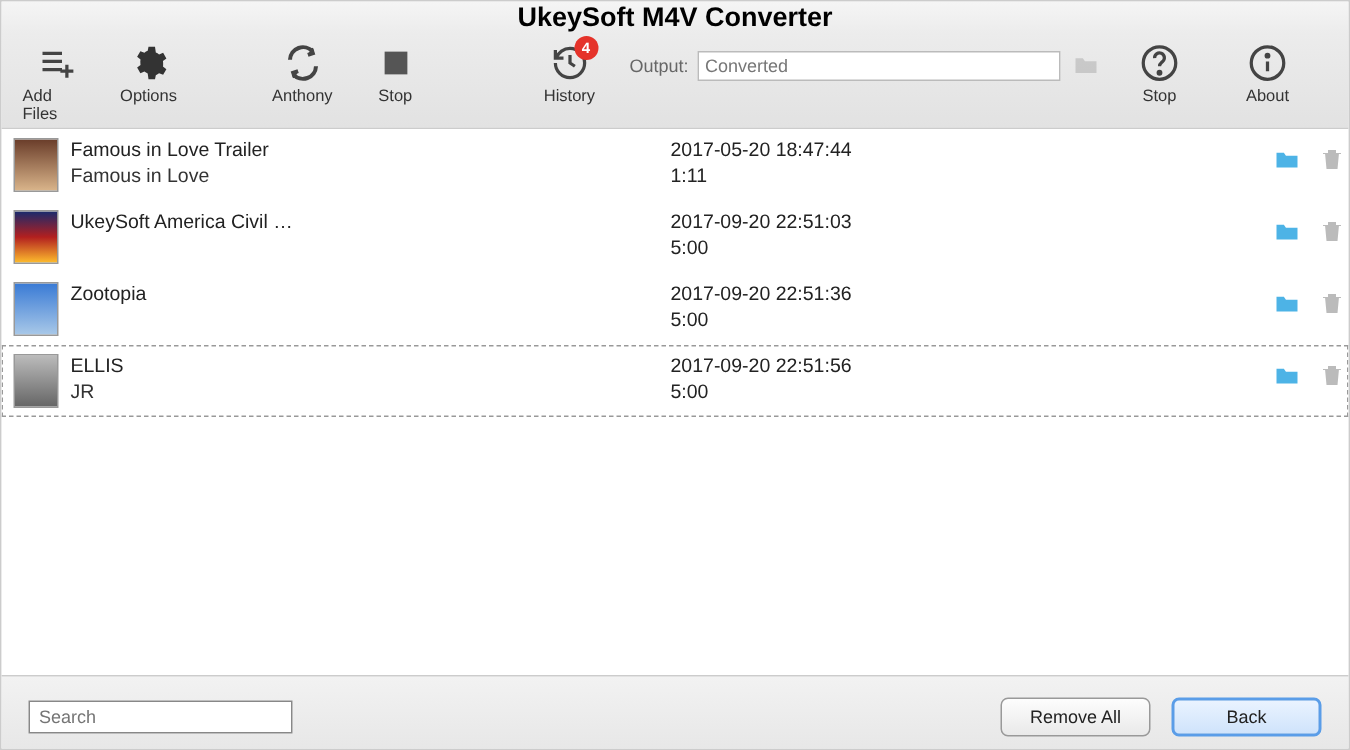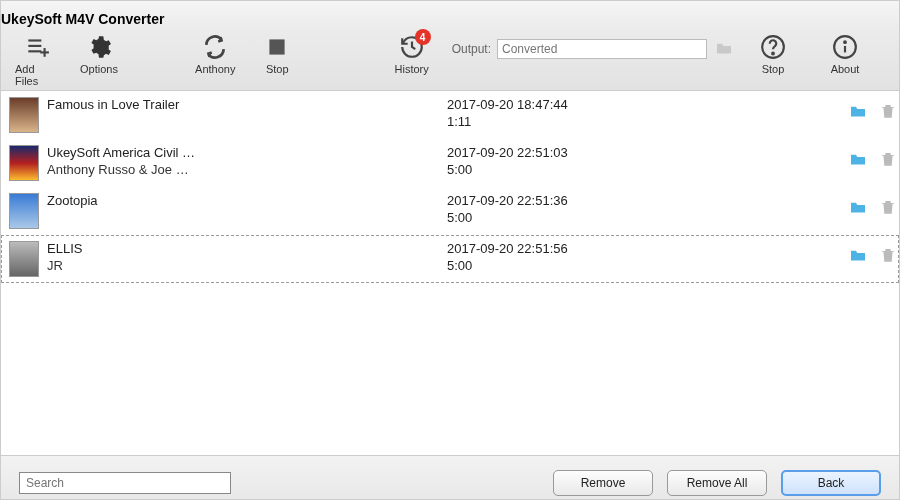--- a/index.html
+++ b/index.html
@@ -6,24 +6,24 @@
     body {
       font-family: Arial, sans-serif;
       font-size: 12px;
       background: #fff;
       width: 900px;
       height: 500px;
       overflow: hidden;
       border: 1px solid #ccc;
     }
     .title-bar {
-      text-align: left;
+      text-align: center;
       font-weight: bold;
-      font-size: 14px;
-      padding: 10px 0 0 0;
+      font-size: 18px;
+      padding: 0 0 0 0;
       background: linear-gradient(#f5f5f5, #ececec);
     }
     .toolbar {
       display: flex;
       align-items: flex-start;
       padding: 4px 14px 8px 14px;
       background: linear-gradient(#ececec, #e2e2e2);
       border-bottom: 1px solid #ccc;
       height: 64px;
     }
@@ -61,21 +61,21 @@
       justify-content: center;
     }
     .output-section {
       display: flex;
       align-items: center;
       margin-left: auto;
       margin-top: 8px;
     }
     .output-label { color: #666; font-size: 12px; margin-right: 6px; }
     .output-box {
-      width: 210px;
+      width: 242px;
       height: 20px;
       background: #fff;
       border: 1px solid #bbb;
       padding: 2px 4px;
       color: #777;
       font-size: 12px;
       display: flex;
       align-items: center;
     }
     .folder-btn { margin-left: 8px; cursor: pointer; opacity: 0.5; }
@@ -126,21 +126,21 @@
     .trash-ico svg { width: 14px; height: 16px; }
     .bottom-bar {
       display: flex;
       align-items: center;
       padding: 10px 18px;
       background: linear-gradient(#f2f2f2, #e6e6e6);
       border-top: 1px solid #ccc;
       height: 55px;
     }
     .search-box {
-      width: 212px;
+      width: 176px;
       height: 22px;
       border: 1px solid #888;
       padding: 2px 6px;
       color: #888;
       font-size: 12px;
     }
     .btn {
       min-width: 100px;
       height: 26px;
       background: linear-gradient(#fdfdfd, #e9e9e9);
@@ -250,39 +250,39 @@
       <span>About</span>
     </div>
   </div>
 </div>
 
 <div class="list-area">
   <div class="row">
     <div class="thumb t1"></div>
     <div class="col-name">
       <div class="line1">Famous in Love  Trailer</div>
+      <div class="line2">Famous in Love</div>
     </div>
     <div class="col-date">
-      <div>2017-09-20 18:47:44</div>
+      <div>2017-05-20 18:47:44</div>
       <div class="line2">1:11</div>
     </div>
     <div class="row-actions">
       <span class="folder-ico"><svg viewBox="0 0 24 20">
             <path fill="#4db3e6" d="M2 4h7l2 3h11v11H2z"></path>
           </svg></span>
       <span class="trash-ico"><svg viewBox="0 0 20 24">
             <path fill="#bbb" d="M3 6h14l-1.5 16h-11zM6 3h8v3H6zM1 6h18v1H1z"></path>
           </svg></span>
     </div>
   </div>
   <div class="row">
     <div class="thumb t2"></div>
     <div class="col-name">
       <div class="line1">UkeySoft America  Civil …</div>
-      <div class="line2">Anthony Russo &amp; Joe …</div>
     </div>
     <div class="col-date">
       <div>2017-09-20 22:51:03</div>
       <div class="line2">5:00</div>
     </div>
     <div class="row-actions">
       <span class="folder-ico"><svg viewBox="0 0 24 20">
             <path fill="#4db3e6" d="M2 4h7l2 3h11v11H2z"></path>
           </svg></span>
       <span class="trash-ico"><svg viewBox="0 0 20 24">
@@ -326,17 +326,16 @@
       <span class="trash-ico"><svg viewBox="0 0 20 24">
             <path fill="#bbb" d="M3 6h14l-1.5 16h-11zM6 3h8v3H6zM1 6h18v1H1z"></path>
           </svg></span>
     </div>
   </div>
 </div>
 
 <div class="bottom-bar">
   <input class="search-box" placeholder="Search" style="">
   <div class="bottom-btns">
-    <button class="btn">Remove</button>
     <button class="btn">Remove All</button>
     <button class="btn btn-back">Back</button>
   </div>
 </div>
 
 </body></html>

